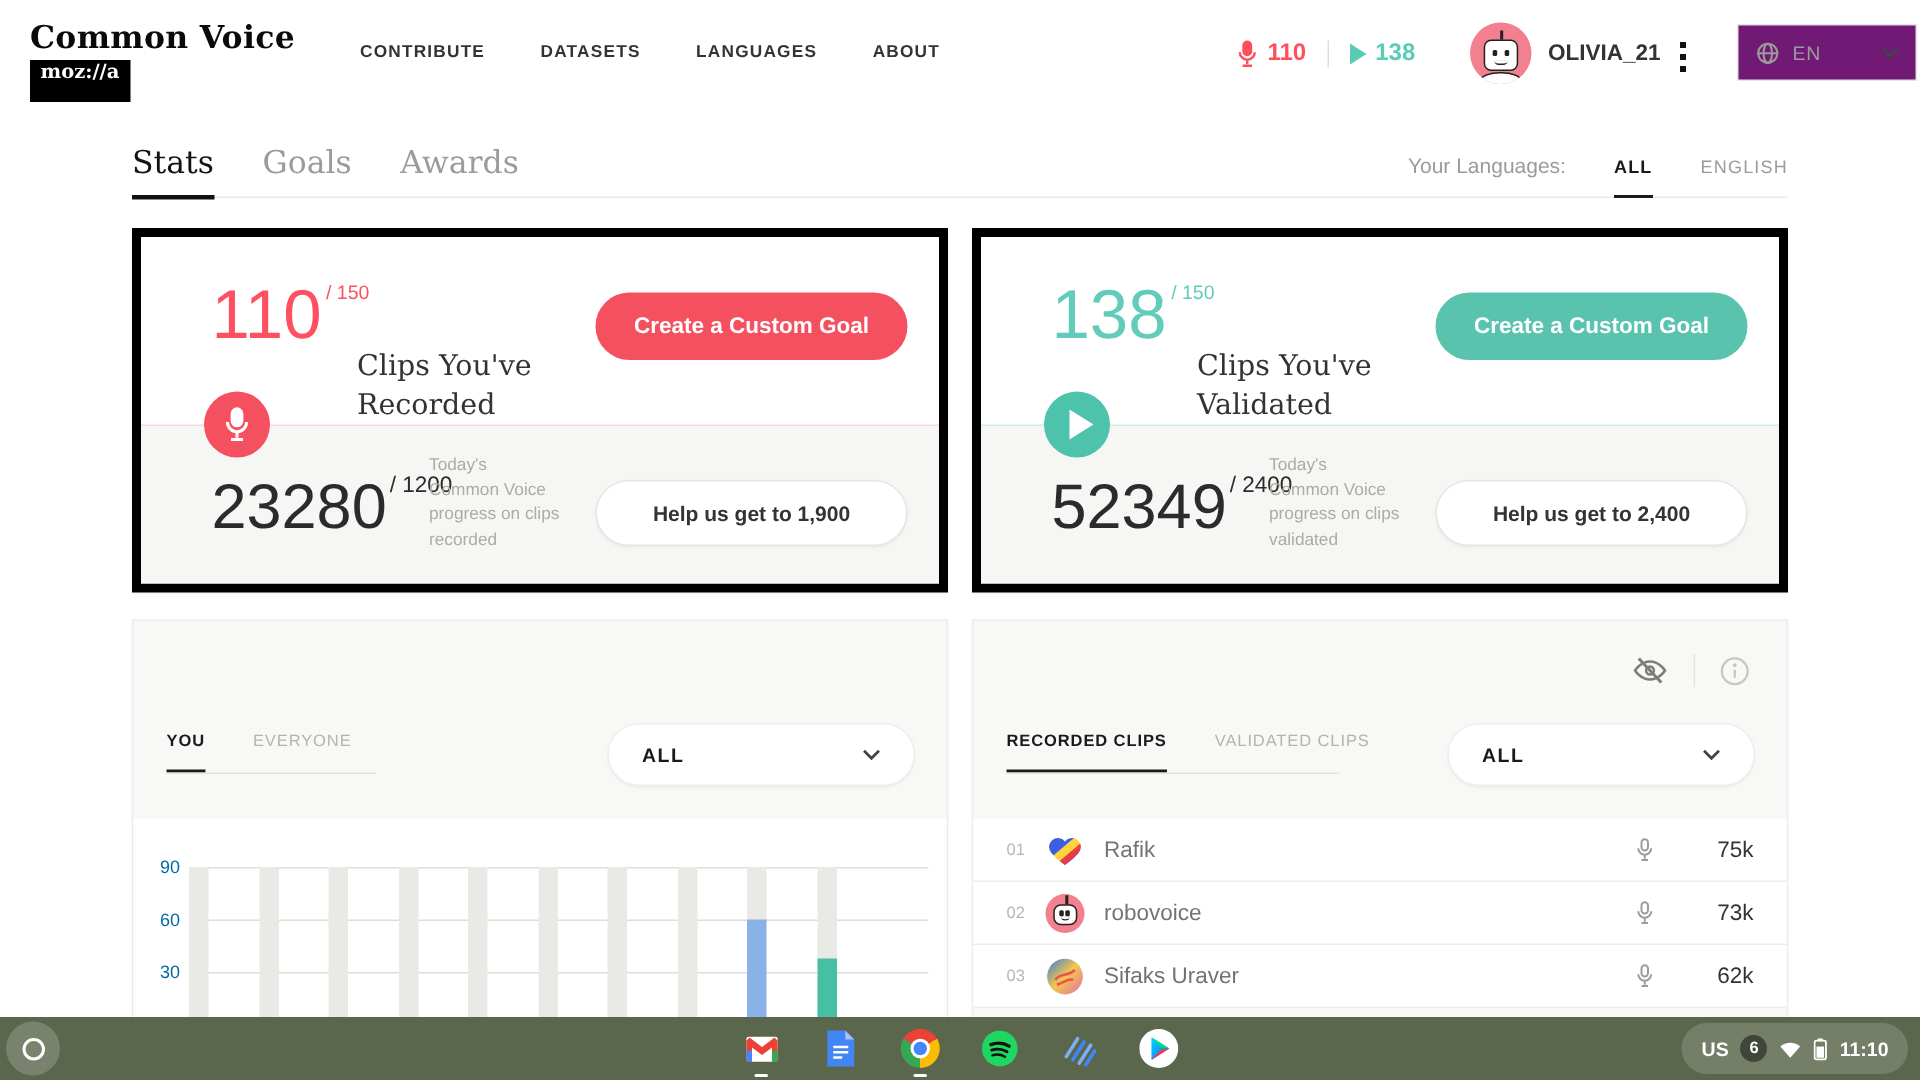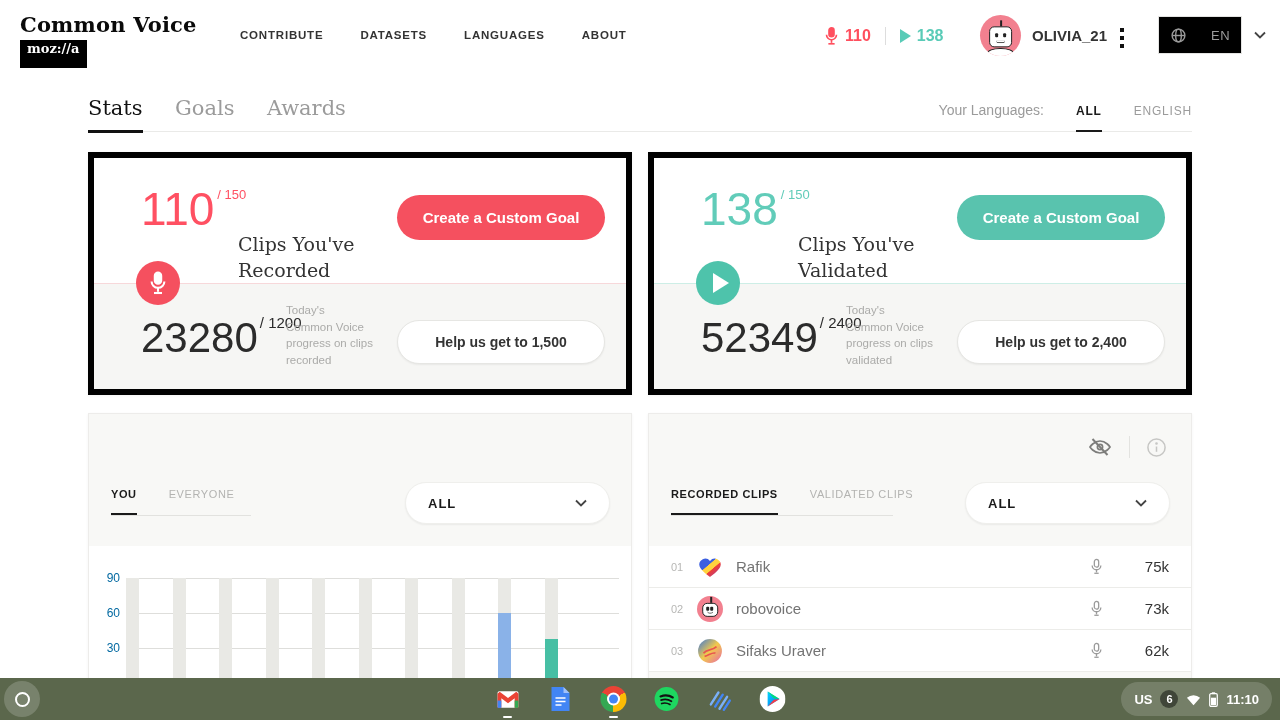--- a/index.html
+++ b/index.html
@@ -23,21 +23,21 @@
   .avatar { width:41px; height:41px; border-radius:50%; background:#f2808f; position:relative; overflow:hidden; flex:0 0 auto; }
   .robot { position:absolute; left:50%; top:54%; transform:translate(-50%,-50%); width:58%; height:52%; background:#fff; border:1.6px solid #222; border-radius:5px; }
   .robot:before { content:""; position:absolute; left:-1px; top:-7px; width:2px; height:6px; background:#222; left:50%; }
   .robot .eye { position:absolute; top:32%; width:3px; height:4px; background:#222; border-radius:1px; }
   .robot .eye.l { left:24%; } .robot .eye.r { right:24%; }
   .robot .mouth { position:absolute; left:30%; right:30%; bottom:18%; height:3px; border-bottom:1.6px solid #222; border-radius:0 0 3px 3px; }
   .avatar .collar { position:absolute; left:18%; right:18%; bottom:-6%; height:26%; background:#fff; border:1.5px solid #222; border-radius:50% 50% 0 0; }
   .hdr-username { font-weight:700; font-size:15px; color:#333;text-align:right; }
   .kebab { position:absolute; left:1118px; top:26px; display:flex; flex-direction:column; gap:4px; cursor:pointer; padding:2px; }
   .kebab i { width:4px; height:4px; background:#111; display:block; }
-  .lang-box { position:absolute; left:1158px; top:16px; width:84px; height:38px; border:1px solid #e4e4e2; background:#000000; display:flex; align-items:center; padding:0 11px; gap:24px; cursor:pointer; }
+  .lang-box { position:absolute; left:1158px; top:16px; width:120px; height:38px; border:1px solid #e4e4e2; background:#701a75; display:flex; align-items:center; padding:0 11px; gap:8px; cursor:pointer; }
   .lang-code { font-size:13px; color:#9b9b9b; letter-spacing:.5px; flex:1; }
 
   
   .page-tabs { position:absolute; top:96px; left:88px; right:88px; height:36px; border-bottom:1px solid #eaeae8; }
   .ptab { display:inline-block; font-family:"DejaVu Serif",serif; font-size:21px; margin-right:28px; padding-bottom:10px; cursor:pointer; }
   .ptab.active { color:#121212; border-bottom:3px solid #121212; font-weight:400; }
   .ptab.inactive { color:#9b9b9b; }
   .your-langs { position:absolute; right:0; top:6px; display:flex; align-items:baseline; gap:32px; }
   .yl-label { font-size:14px; color:#9b9b9b; }
   .yl-all { font-size:12px; font-weight:700; letter-spacing:.8px; color:#1a1a1a; border-bottom:2px solid #1a1a1a; padding-bottom:12px; cursor:pointer; }
@@ -194,21 +194,21 @@
           <rect x="8" y="2" width="8" height="14" rx="4" fill="#fff"></rect>
           <path d="M4 13a8 8 0 0 0 16 0"></path>
           <line x1="12" y1="21" x2="12" y2="26"></line>
           <line x1="7" y1="27.5" x2="17" y2="27.5"></line>
         </g>
       </svg>
   </div>
   <div class="stat-bottom">
     <div class="today-num"><span>23280</span><span class="today-goal">/ 1200</span></div>
     <div class="today-label">Today's Common Voice progress on clips recorded</div>
-    <button class="help-btn">Help us get to 1,500</button>
+    <button class="help-btn">Help us get to 1,900</button>
   </div>
 </div>
 
 <div class="stat-card val">
   <div class="big-num"><span>138</span><span class="big-goal">/ 150</span></div>
   <div class="clips-label serif">Clips You've Validated</div>
   <button class="cta-btn">Create a Custom Goal</button>
   <div class="stat-divider"></div>
   <div class="icon-badge">
       <span class="play-tri-big"></span>

